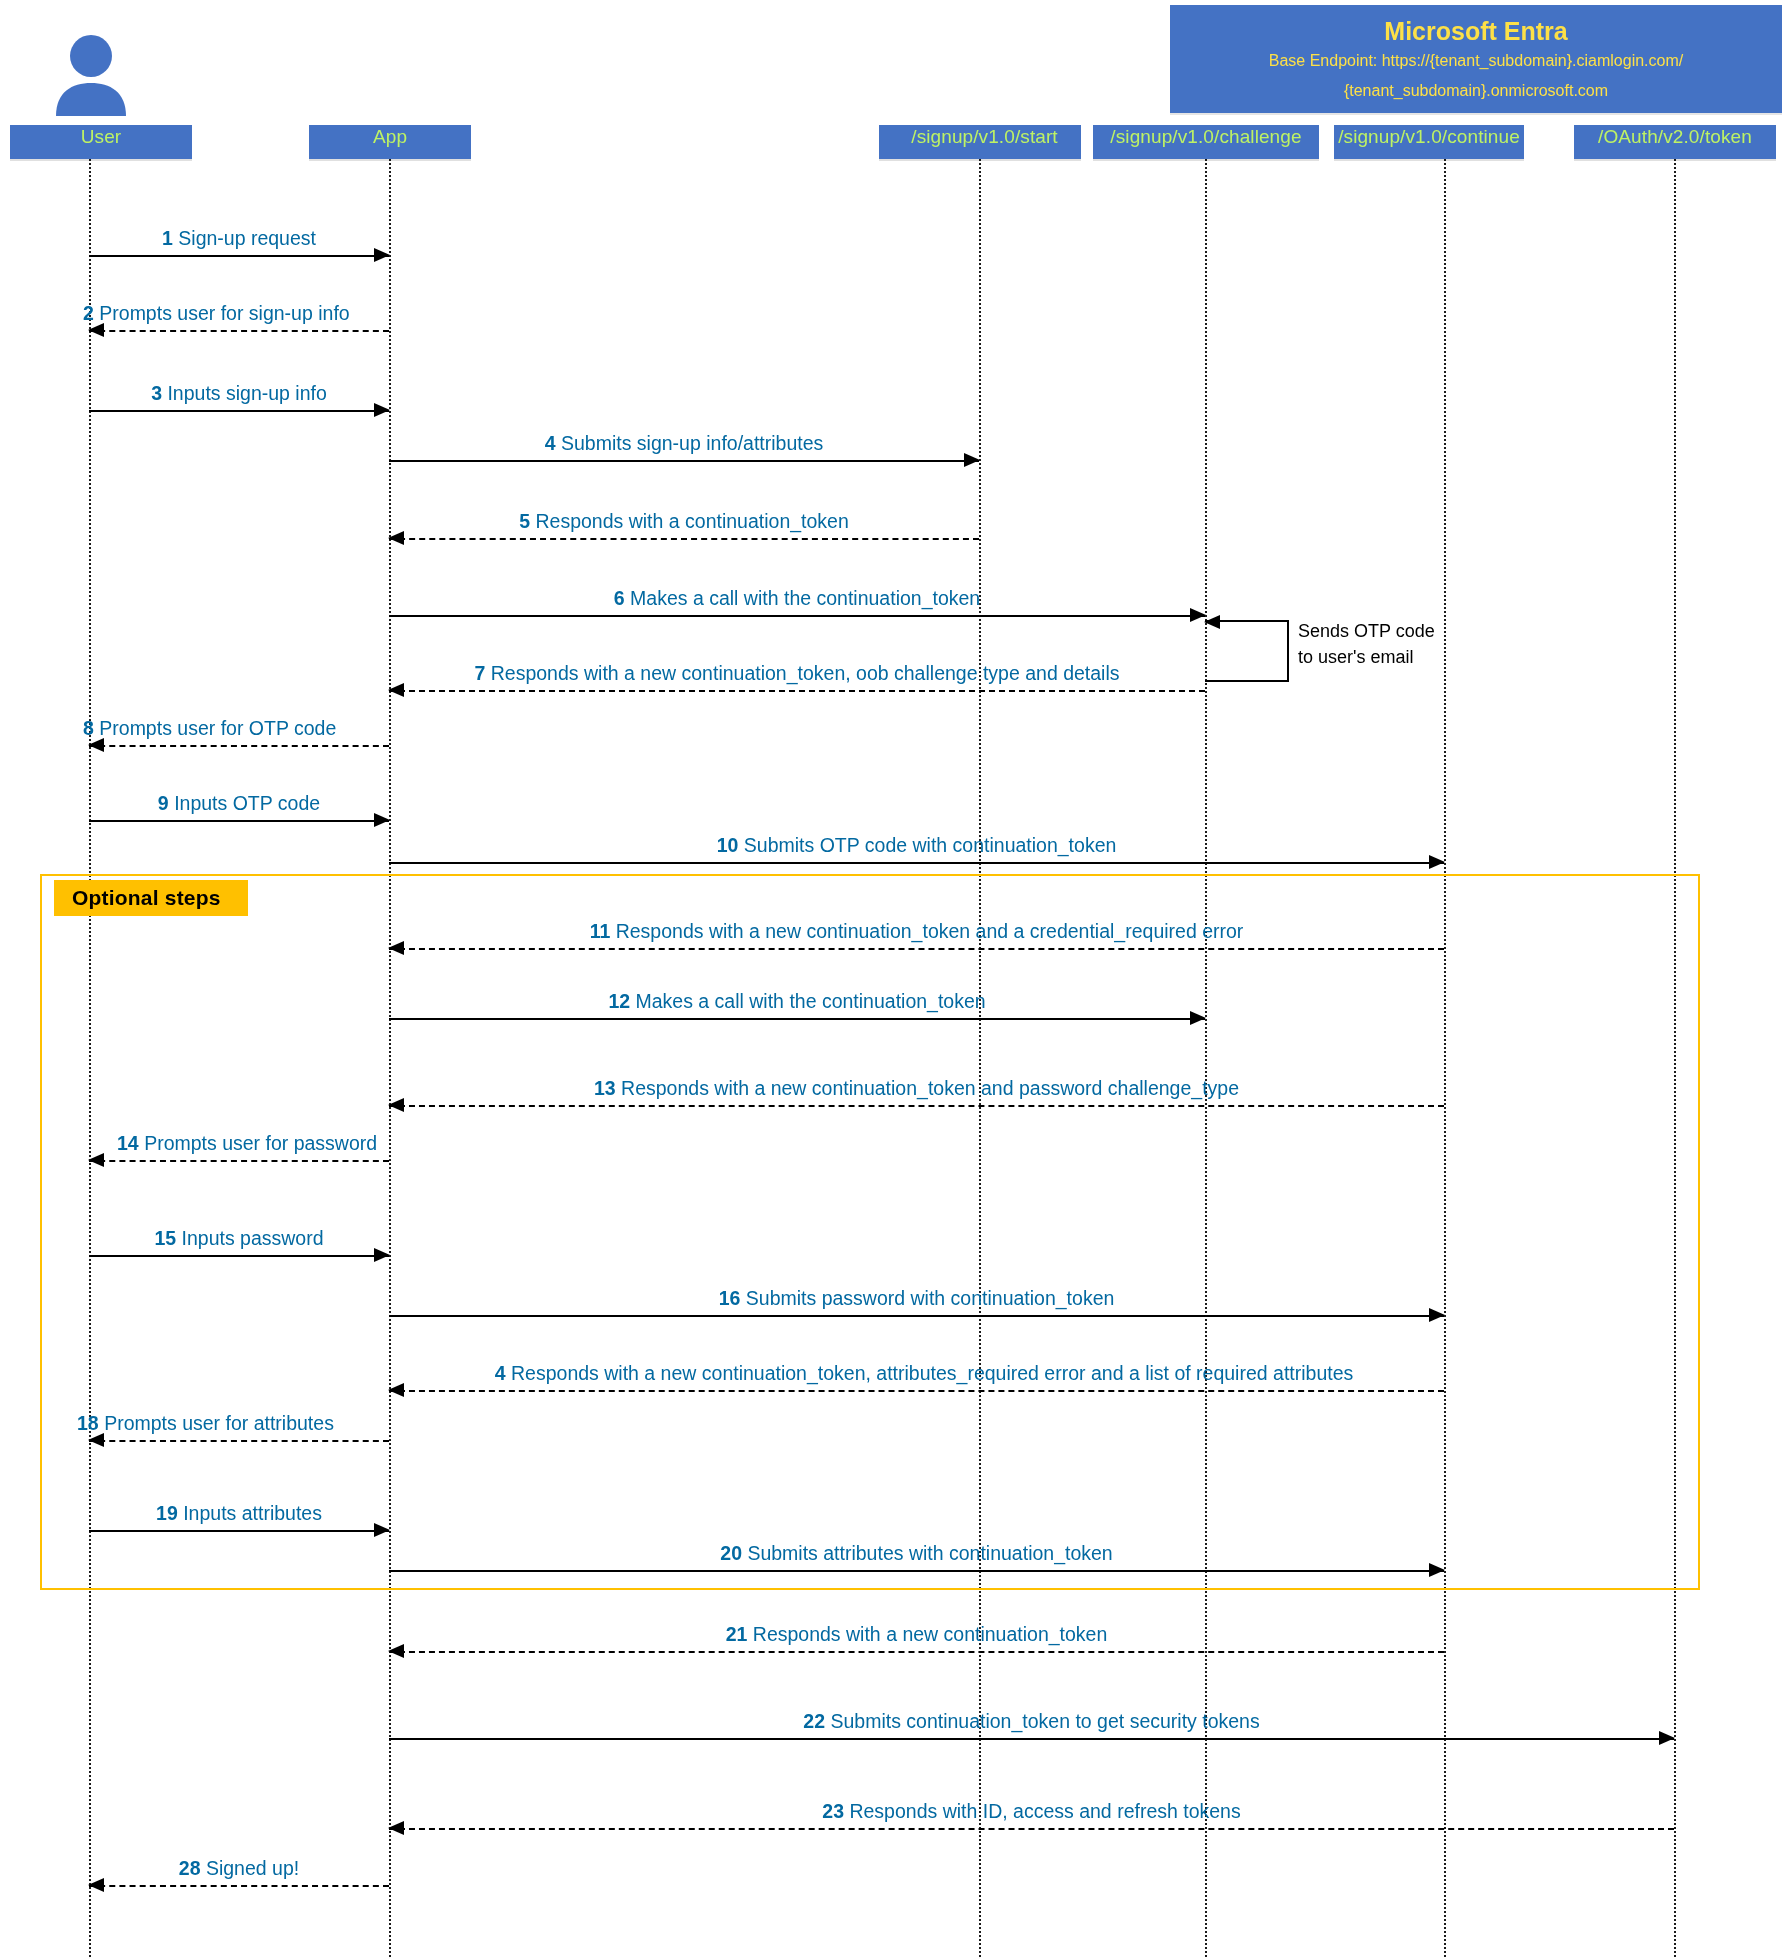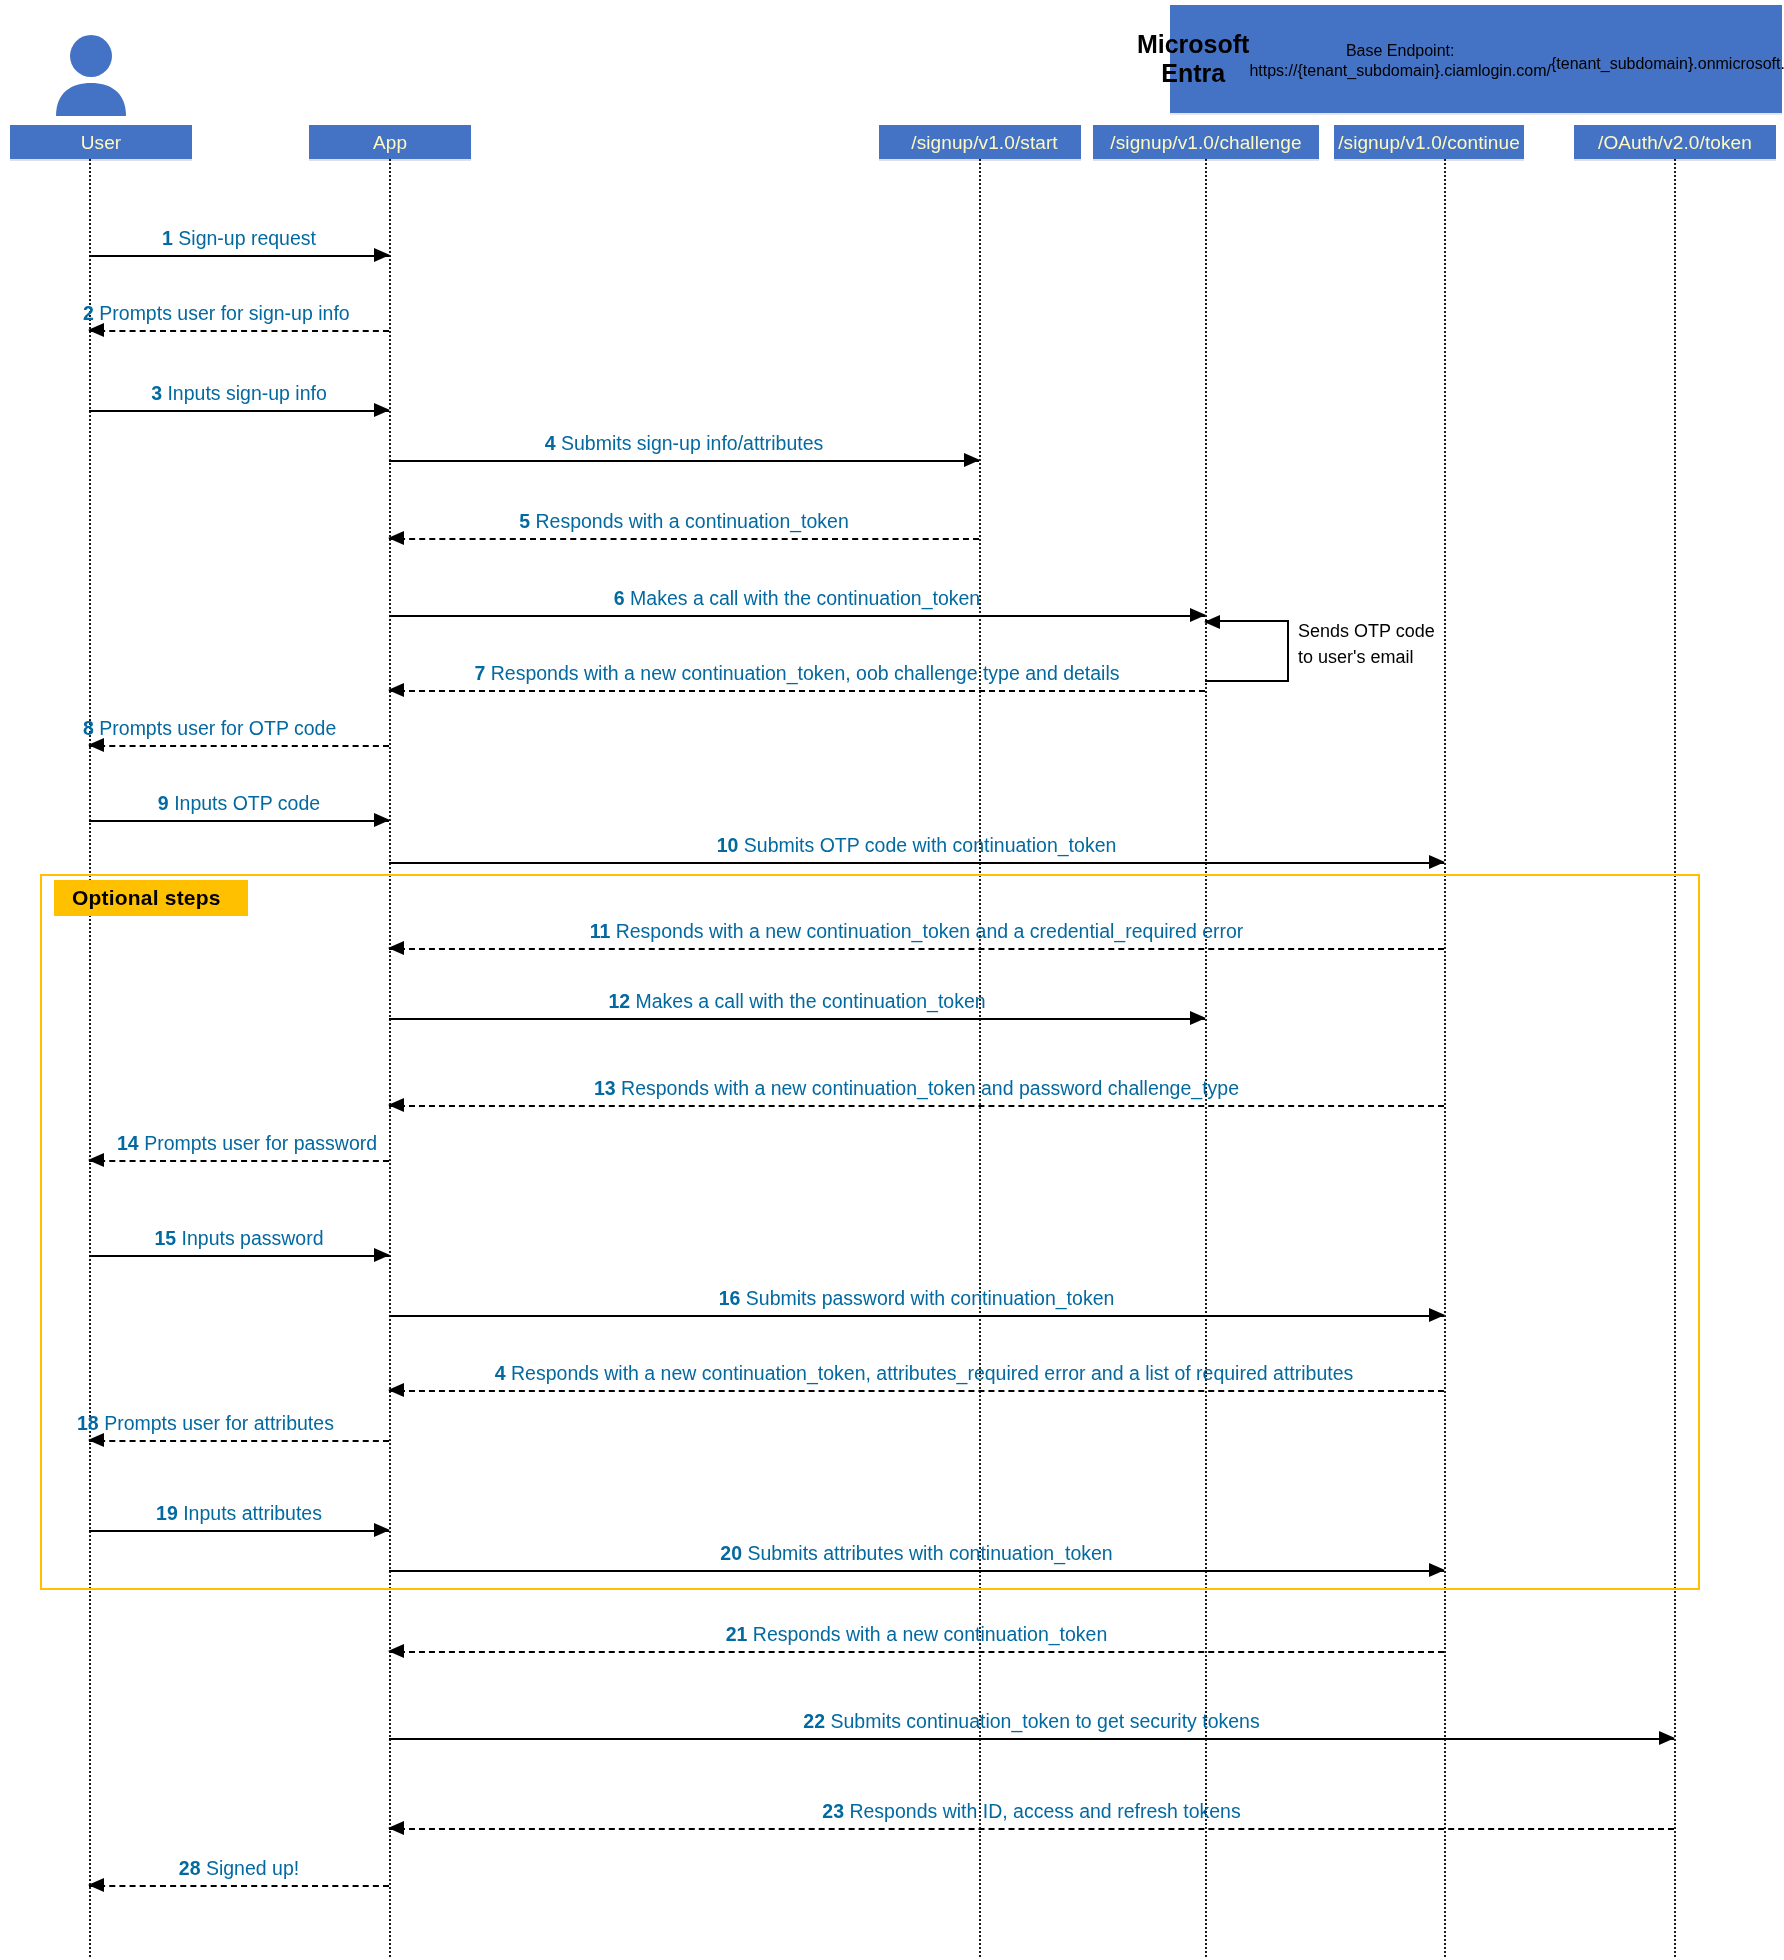--- a/index.html
+++ b/index.html
@@ -2,30 +2,30 @@
 <html><head>
 <meta charset="utf-8">
 <title>Sequence Diagram</title>
 <style>
   html,body{margin:0;padding:0;background:#fff;}
   body{font-family:"Liberation Sans",sans-serif;color:#000;}
   #stage{position:relative;width:1784px;height:1960px;overflow:hidden;background:#fff;}
 
   
   .pbox{
-    position:absolute;background:#4472C4;color:#fef9c3;
-    display:flex;align-items:center;justify-content:center;
+    position:absolute;background:#4472C4;color:#bef264;
+    display:flex;justify-content:center;
     font-size:19px;letter-spacing:.1px;line-height:1;
     box-shadow:0 2px 0 rgba(0,0,0,.12);
     box-sizing:border-box;padding:2px 4px;white-space:nowrap;
   }
   
   .entra{
-    position:absolute;background:#4472C4;color:#000000;box-sizing:border-box;
-    display:flex;flex-direction:row;align-items:center;justify-content:center;
+    position:absolute;background:#4472C4;color:#fde047;box-sizing:border-box;
+    display:flex;flex-direction:column;align-items:center;justify-content:center;
     text-align:center;box-shadow:0 2px 0 rgba(0,0,0,.10);
   }
   .entra-title{font-size:25px;font-weight:bold;line-height:1.18;}
   .entra-sub{font-size:16px;line-height:1.26;font-weight:normal;margin-top:4px;}
 
   
   .avatar{position:absolute;}
 
   
   .lifeline{position:absolute;width:0;border-left:2.5px dotted #1a1a1a;}

